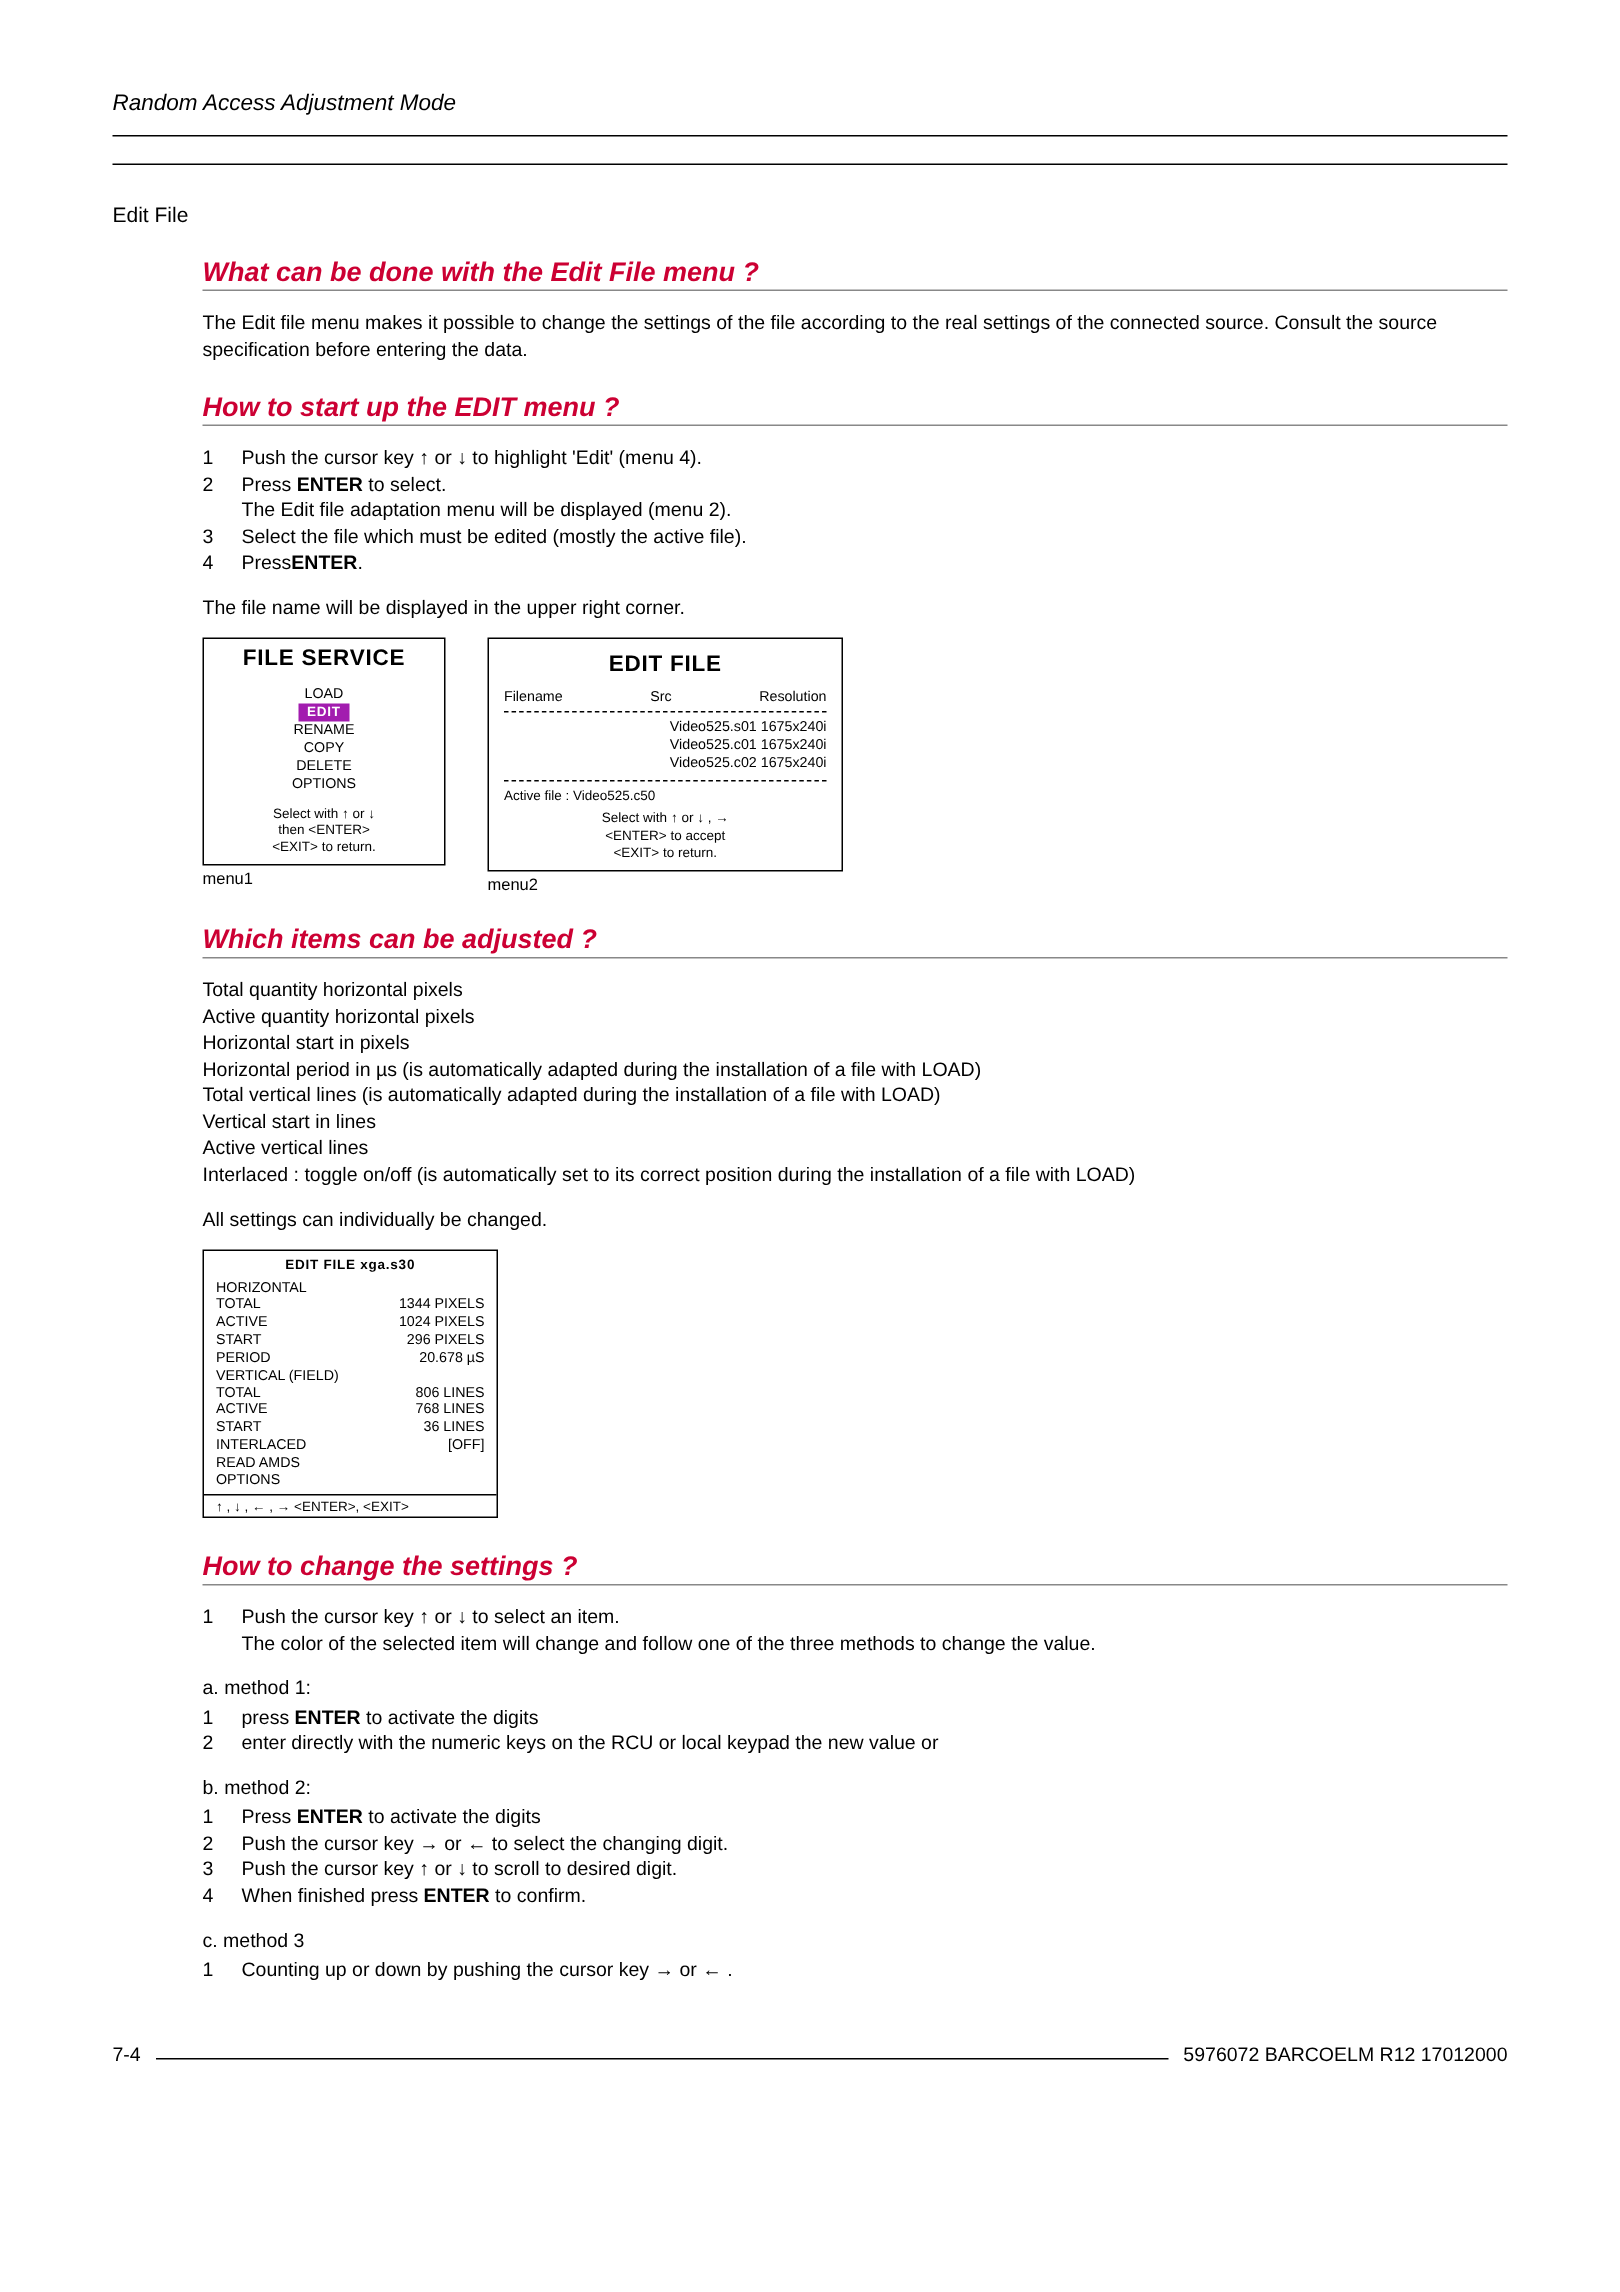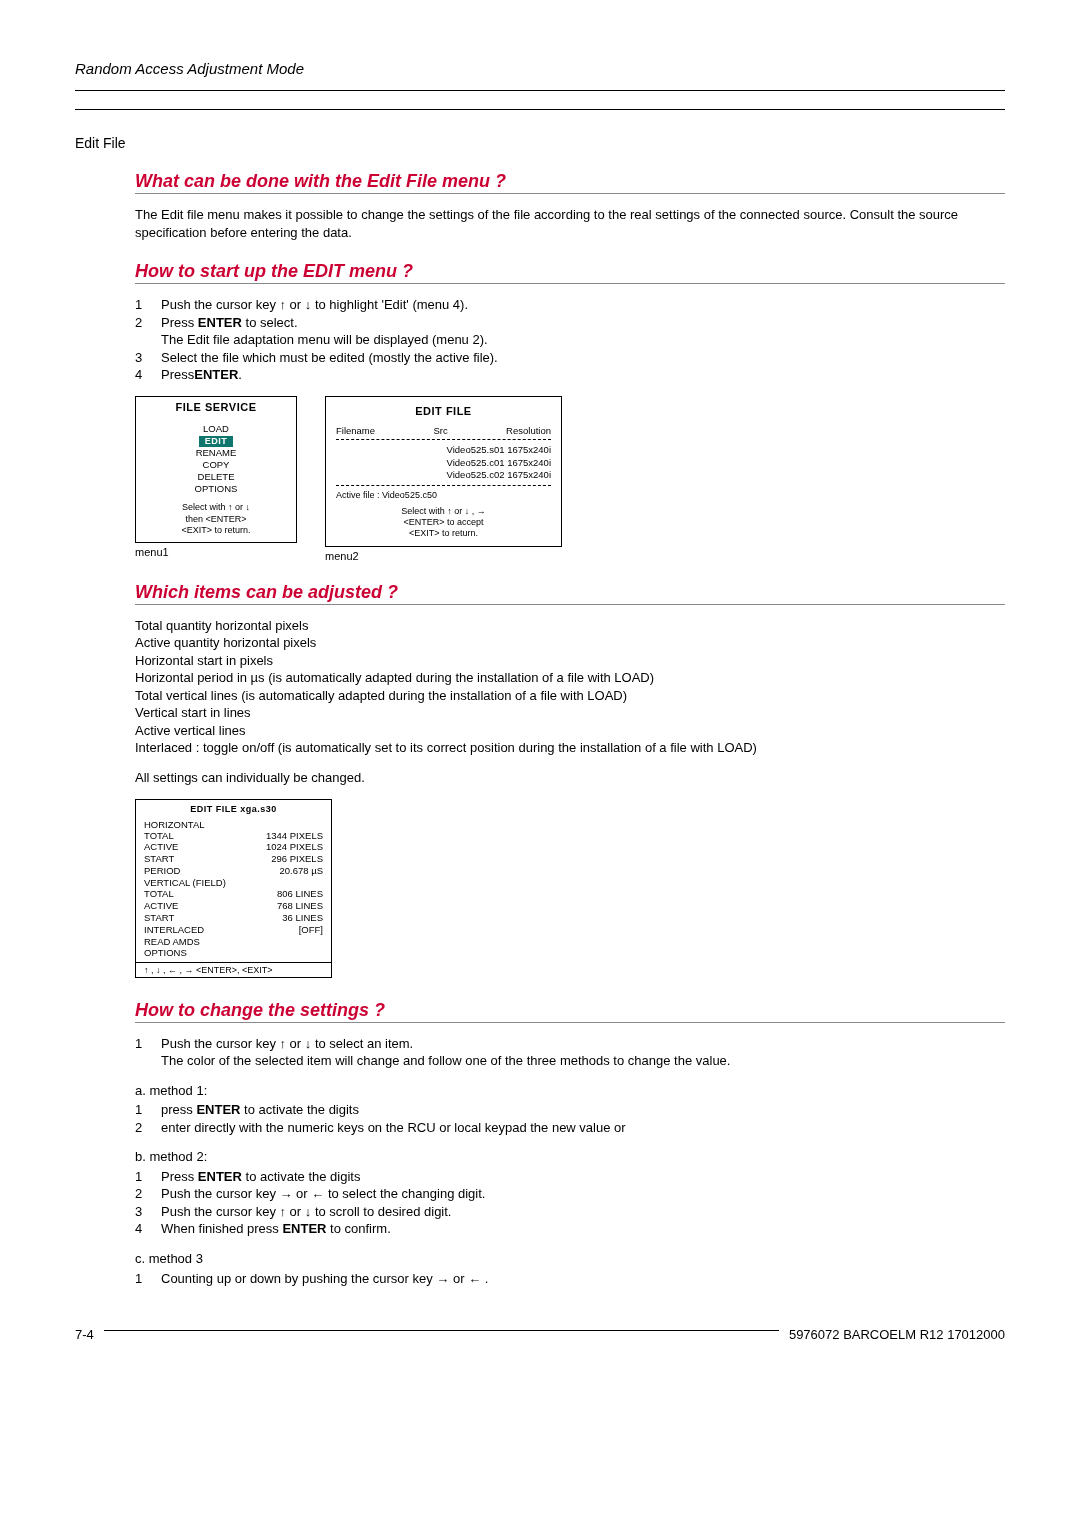--- a/index.html
+++ b/index.html
@@ -77,28 +77,28 @@
     .menu-box2 {
       border: 1px solid #000;
       width: 215px;
       font-family: Arial, Helvetica, sans-serif;
       font-size: 9.5px;
       padding: 4px 10px 6px 10px;
     }
     .menu-header {
       font-weight: bold;
       text-align: center;
-      font-size: 11px;
+      font-size: 15px;
       letter-spacing: 0.5px;
       padding-top: 4px;
       padding-bottom: 4px;
     }
     .menu-item { line-height: 1.25; }
     .menu-edit-hl {
-      background: #0f766e;
+      background: #a21caf;
       color: #fff;
       display: inline-block;
       padding: 0px 6px;
       font-weight: bold;
       font-size: 9px;
       letter-spacing: 0.5px;
     }
     .menu-foot {
       font-size: 9px;
       line-height: 1.25;
@@ -163,21 +163,20 @@
       font-size: 9px;
     }
     .adj-list {
       font-size: 13px;
       line-height: 1.35;
       margin-bottom: 12px;
     }
     .footer-row {
       display: flex;
       justify-content: space-between;
-      align-items: center;
       margin-top: 40px;
       font-size: 13px;
     }
     .footer-line {
       flex: 1;
       border-bottom: 1px solid #000;
       margin: 0 10px;
       position: relative;
       top: -4px;
     }
@@ -211,20 +210,21 @@
       </div>
     <div class="ol-row">
         <span class="ol-num">3</span>
         <span>Select the file which must be edited (mostly the active file).</span>
       </div>
     <div class="ol-row">
         <span class="ol-num">4</span>
         <span><span>Press</span><span class="bold">ENTER</span><span>.</span></span>
       </div>
   </div>
+  <div class="body-text">The file name will be displayed in the upper right corner.</div>
 
   <div class="menus-row">
     <div>
       <div class="menu-box">
         <div class="menu-header">FILE  SERVICE</div>
         <div style="height:6px"></div>
         <div class="menu-item">LOAD</div>
         <div class="menu-item"><span class="menu-edit-hl">EDIT</span></div>
         <div class="menu-item">RENAME</div>
         <div class="menu-item">COPY</div>

